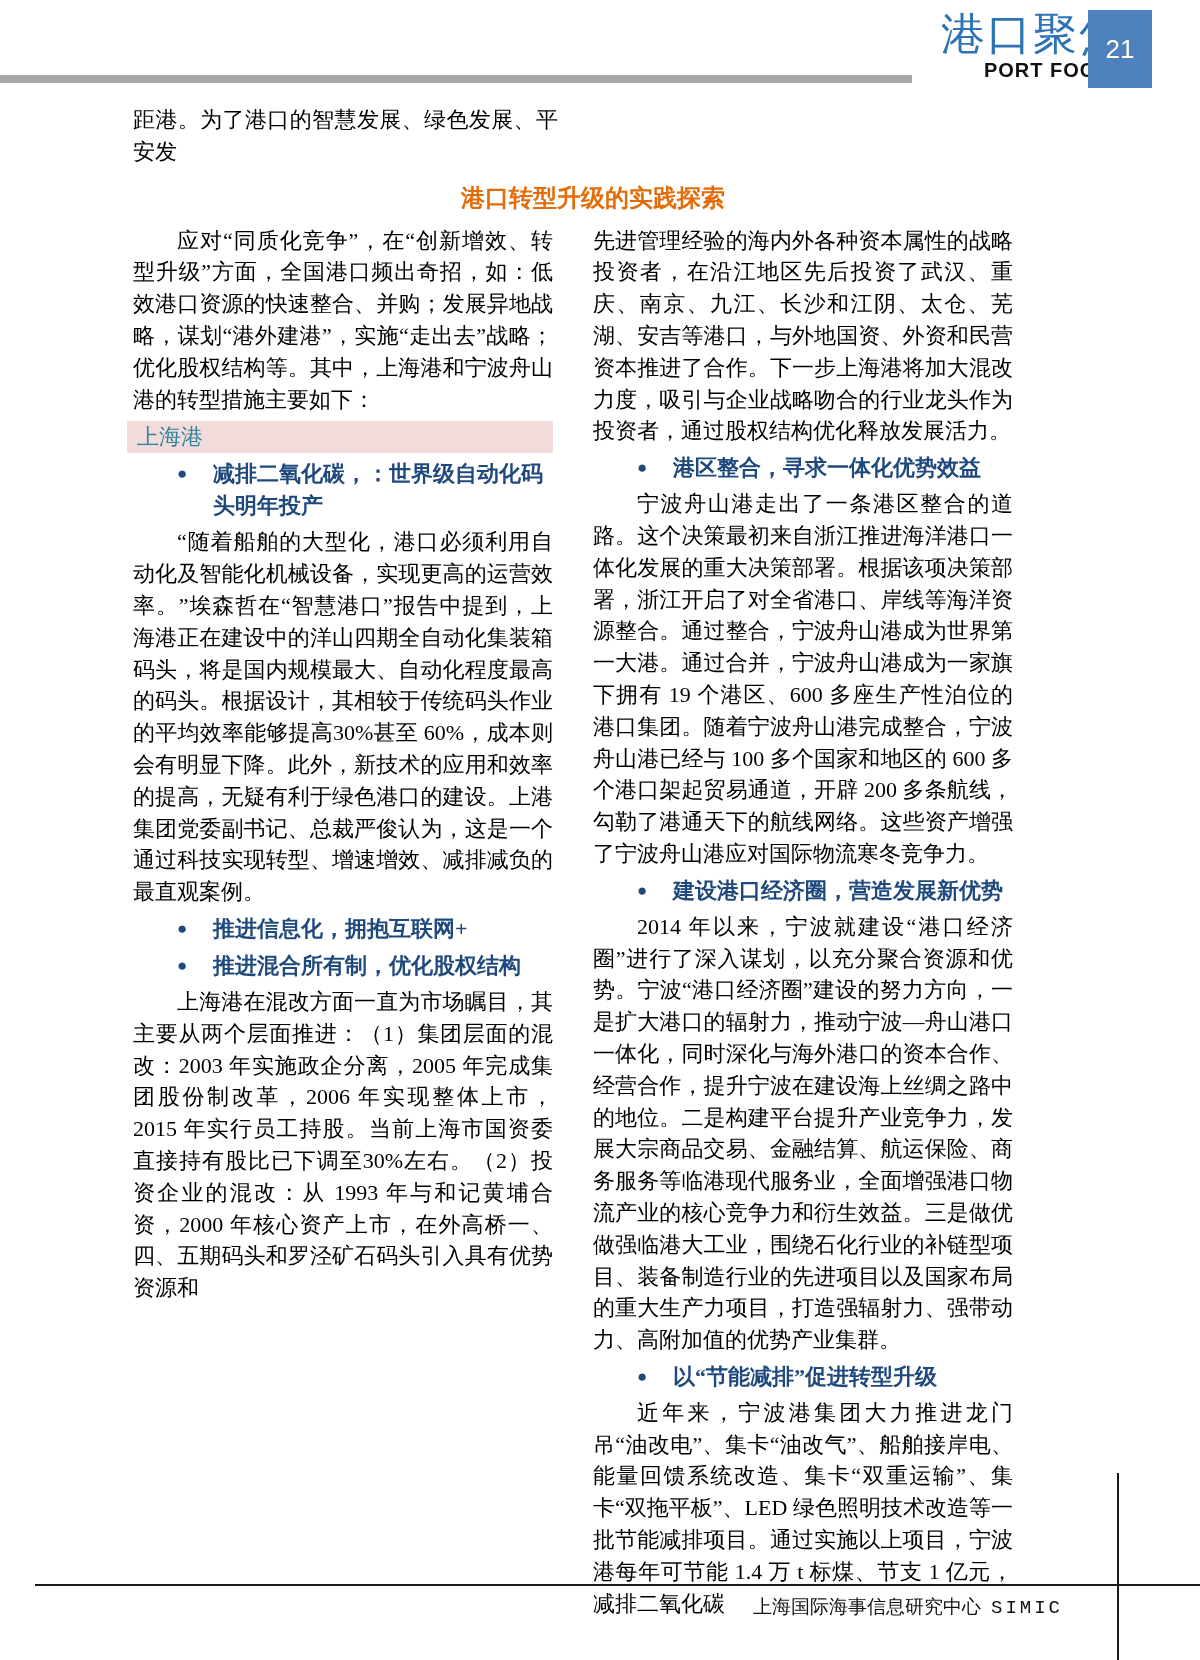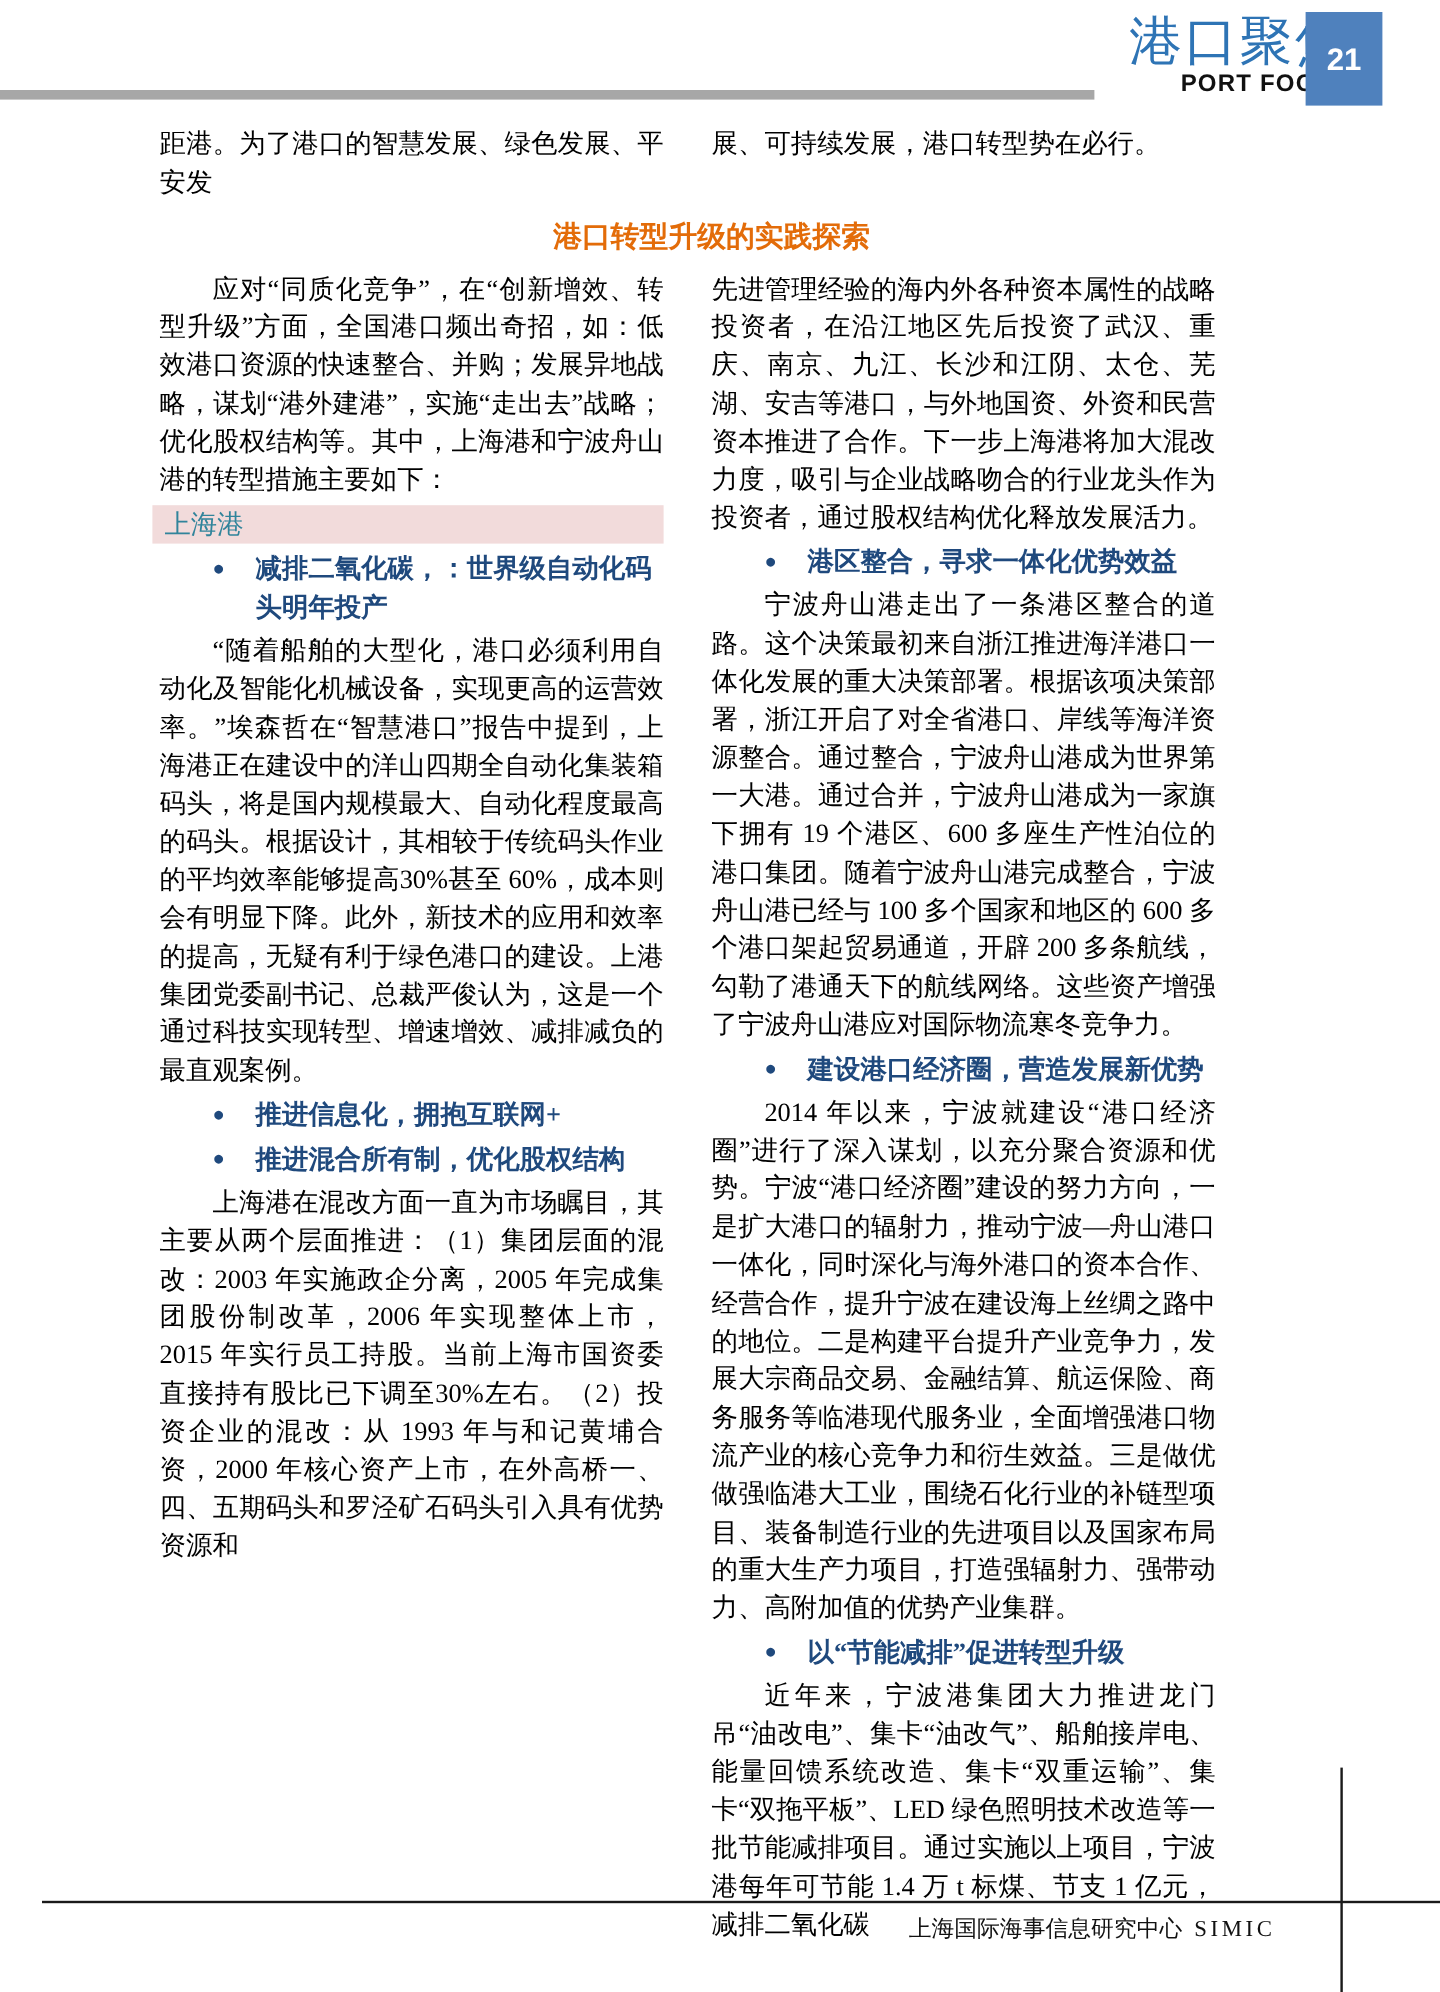--- a/index.html
+++ b/index.html
@@ -10,21 +10,21 @@
   }
 
   
   .grey-rule { position:absolute; left:0; top:75px; width:912px; height:8px; background:#a7a7a7; }
   .header-titles { position:absolute; top:12px; right:123px; text-align:right; }
   .title-cn { font-size:44px; line-height:46px; color:#2e74b5; letter-spacing:2px; }
   .title-en { font-family:"Liberation Sans","DejaVu Sans",sans-serif; font-weight:bold;
               font-size:20px; line-height:24px; color:#111111; letter-spacing:1px; }
   .page-num-box { position:absolute; left:1088px; top:10px; width:64px; height:78px;
                   background:#4f81bd; display:flex; align-items:center; justify-content:center; }
-  .page-num { font-family:"Liberation Sans","DejaVu Sans",sans-serif; font-weight:bold;
+  .page-num { font-family:"Liberation Sans","DejaVu Sans",sans-serif; font-weight:normal;
               font-size:26px; color:#ffffff; }
 
   
   .content { position:absolute; left:133px; top:104px; width:880px; }
   .top-row, .columns { display:flex; gap:40px; }
   .col { width:425px; }
 
   .body-line, .paragraph {
     font-size:22px; line-height:31.8px; text-align:justify; margin:0;
   }
@@ -46,41 +46,40 @@
     display:flex; color:#1f497d; font-weight:bold;
     font-size:22px; line-height:32px; margin:5px 0 4px 0;
   }
   .bullet-heading .bullet { flex:0 0 36px; margin-left:44px; font-size:17px; }
   .bullet-heading .bh-text { flex:1; }
 
   
   .footer-rule { position:absolute; left:35px; top:1584px; width:1165px; height:2px; background:#1a1a1a; }
   .vert-rule   { position:absolute; left:1117px; top:1473px; width:2px; height:187px; background:#1a1a1a; }
   .footer-text { position:absolute; top:1594px; right:185px; font-size:19px; color:#111111; white-space:nowrap; }
-  .footer-text .en { font-family:Liberation Serif, serif; letter-spacing:3px; margin-left:10px; }
+  .footer-text .en { font-family:Liberation Mono, monospace; letter-spacing:3px; margin-left:10px; }
 </style>
 </head>
 <body>
 
 <div class="page">
 
   <div class="grey-rule"></div>
   <div class="header-titles">
     <div class="title-cn">港口聚焦</div>
     <div class="title-en">PORT FOCUS</div>
   </div>
   <div class="page-num-box">
     <span class="page-num">21</span>
   </div>
 
   <div class="content">
 
     <div class="top-row">
       <div class="col body-line">距港。为了港口的智慧发展、绿色发展、平安发</div>
-      <div class="col body-line">展、可持续发展，港口转型势在必行。</div>
     </div>
 
     <div class="main-heading">港口转型升级的实践探索</div>
 
     <div class="columns">
       <div class="col">
           <p class="paragraph indent">应对“同质化竞争”，在“创新增效、转型升级”方面，全国港口频出奇招，如：低效港口资源的快速整合、并购；发展异地战略，谋划“港外建港”，实施“走出去”战略；优化股权结构等。其中，上海港和宁波舟山港的转型措施主要如下：</p>
           <div class="section-bar">上海港</div>
           <div class="bullet-heading">
             <span class="bullet">●</span>

